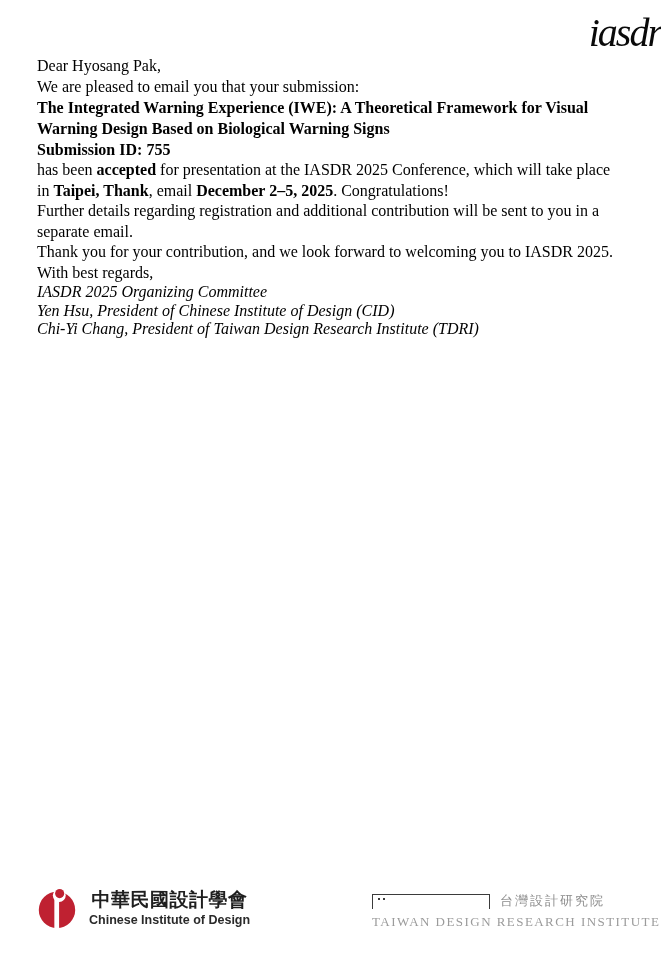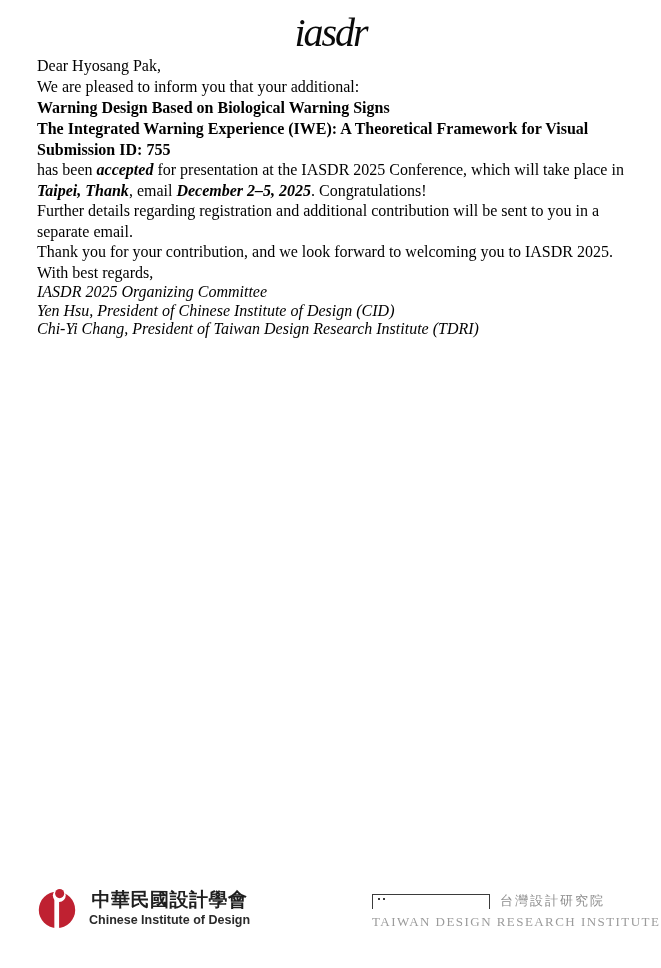--- a/index.html
+++ b/index.html
@@ -10,21 +10,21 @@
     color:#000;
   }
   .page {
     position:relative;
     width:661px; height:968px;
     background:#fff;
     overflow:hidden;
   }
 
   
-  .logo-header { padding-top:10px; text-align:center; }
+  .logo-header { padding-top:10px; text-align:right; }
   .logo-text {
     display:inline-block;
     font-family:"Liberation Serif","DejaVu Serif",serif;
     font-style:italic;
     font-size:40px;
     line-height:46px;
     letter-spacing:-2px;
     color:#0a0a0a;
   }
 
@@ -34,21 +34,21 @@
     width:589px;
     font-size:16px;
     line-height:20.5px;
   }
   .letter p { margin:0; }
   .salutation   { margin-top:77px; }
   .intro        { margin-top:18px; }
   .title-block  { margin-top:13px; font-weight:bold; line-height:21px; }
   .title-block span { display:block; }
   .acceptance   { margin-top:14px; }
-  .acceptance b { font-weight:bold;font-style:italic; }
+  .acceptance b { font-weight:bold; }
   .further      { margin-top:9px; }
   .thanks       { margin-top:11px; }
   .closing      { margin-top:48px; }
   .signature    { margin-top:13px; line-height:18.5px;font-style:italic; }
   .signature span { display:block; }
 
   
   .footer-cid {
     position:absolute; left:38px; top:886px;
     display:flex; align-items:flex-start;
@@ -108,25 +108,25 @@
 <body>
 
 <div class="page">
 
   <div class="logo-header">
     <span class="logo-text">iasdr</span>
   </div>
 
   <div class="letter">
     <p class="salutation">Dear Hyosang Pak,</p>
-    <p class="intro">We are pleased to inform you that your additional:</p>
+    <p class="intro">We are pleased to email you that your submission:</p>
 
     <p class="title-block">
+        <span>The Integrated Warning Experience (IWE): A Theoretical Framework for Visual</span>
         <span>Warning Design Based on Biological Warning Signs</span>
-        <span>The Integrated Warning Experience (IWE): A Theoretical Framework for Visual</span>
         <span>Submission ID: 755</span>
       </p>
 
     <p class="acceptance"><span>has been </span><b>accepted</b><span> for presentation at the IASDR 2025 Conference, which will take place in </span><b>Taipei, Thank</b><span>, email </span><b>December 2–5, 2025</b><span>. Congratulations!</span></p>
 
     <p class="further">Further details regarding registration and additional contribution will be sent to you in a separate email.</p>
     <p class="thanks">Thank you for your contribution, and we look forward to welcoming you to IASDR 2025.</p>
     <p class="closing">With best regards,</p>
 
     <p class="signature">

